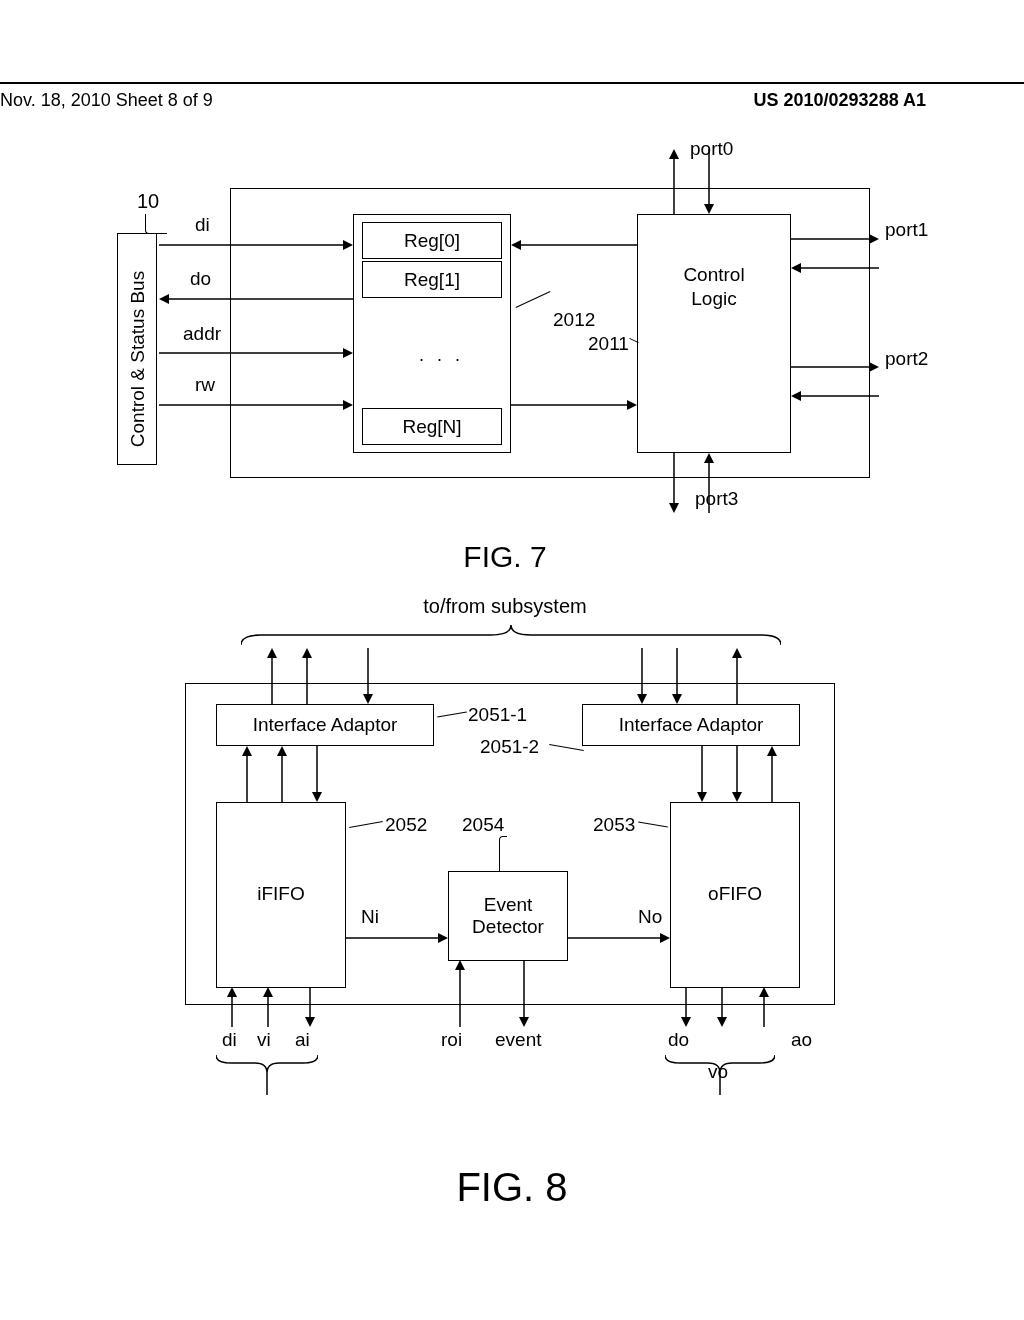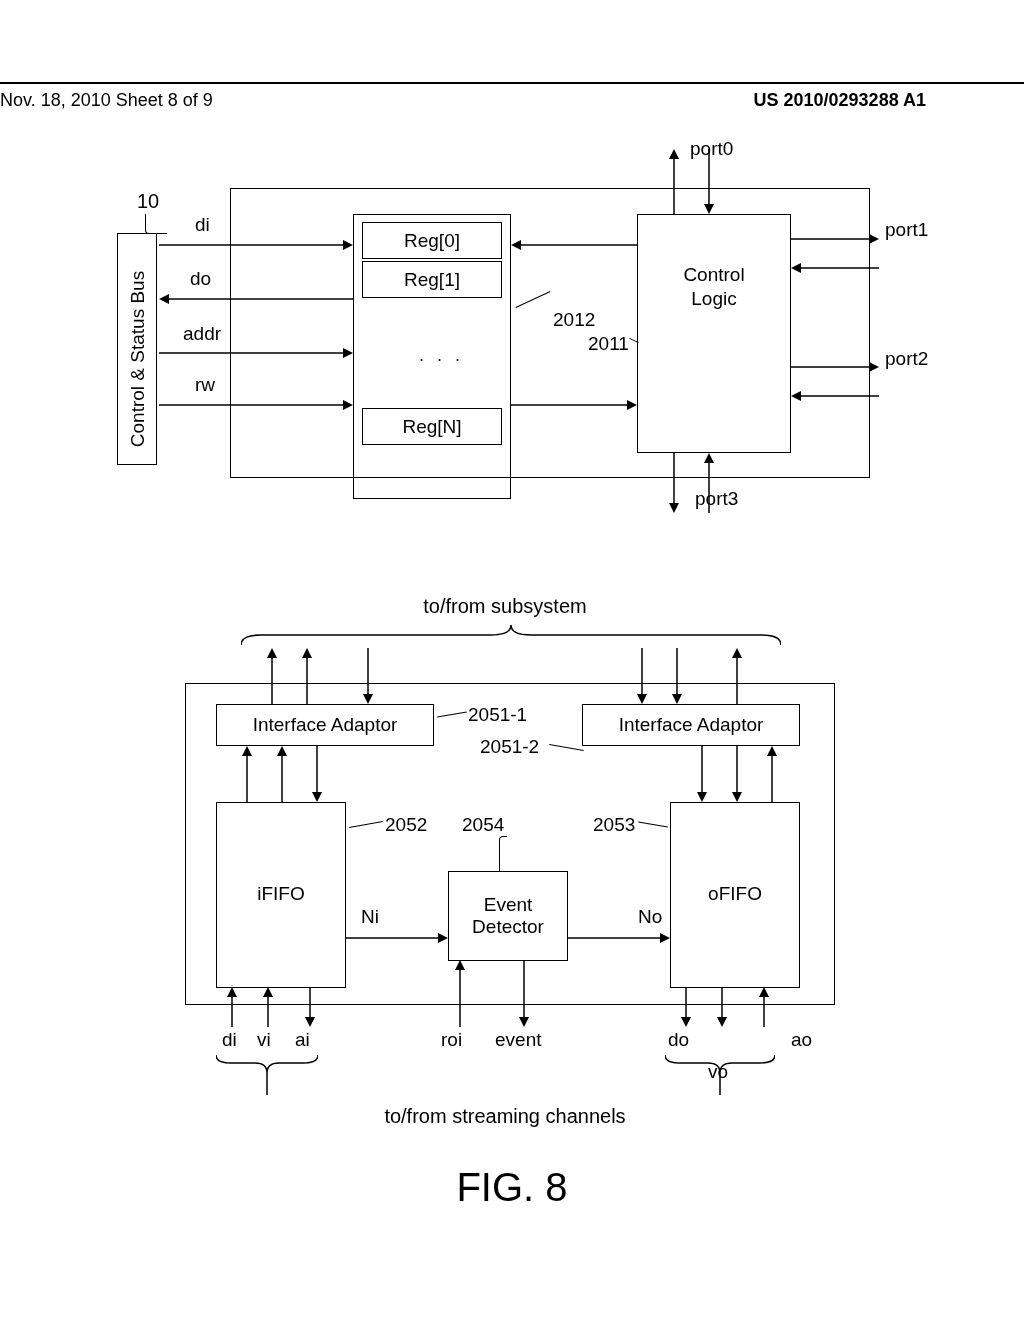--- a/index.html
+++ b/index.html
@@ -35,21 +35,21 @@
   .fig7 .bus span {
     display: inline-block; transform: rotate(-90deg);
     position: relative; top: 114px; left: -70px; width: 180px;
     font-size: 19px; white-space: nowrap;
   }
   .fig7 .main {
     position: absolute; left: 135px; top: 48px; width: 640px; height: 290px;
     border: 1.5px solid #000;
   }
   .fig7 .regs {
-    position: absolute; left: 122px; top: 25px; width: 158px; height: 285px;
+    position: absolute; left: 122px; top: 25px; width: 158px; height: 239px;
     border: 1.5px solid #000;
   }
   .fig7 .reg0, .fig7 .reg1, .fig7 .regN {
     position: absolute; left: 8px; width: 140px; height: 37px;
     border: 1.5px solid #000; text-align: center; line-height: 35px;
     font-size: 19px;
   }
   .fig7 .reg0 { top: 7px; }
   .fig7 .reg1 { top: 46px; }
   .fig7 .dots { position: absolute; left: 65px; top: 130px; font-size: 18px; letter-spacing: 4px; }
@@ -236,20 +236,21 @@
       <line x1="6" y1="60" x2="6" y2="8" stroke="#000" stroke-width="1.5"></line>
       <polygon class="ah" points="6,0 1,10 11,10"></polygon>
     </svg>
   </div>
 
   <div class="port-label port0-l">port0</div>
   <div class="port-label port1-l">port1</div>
   <div class="port-label port2-l">port2</div>
   <div class="port-label port3-l">port3</div>
 
+  <div class="fig7-caption">FIG. 7</div>
 </div>
 
 <div class="fig8">
   <div class="top-label">to/from subsystem</div>
   <svg class="brace-top" viewBox="0 0 540 24" preserveAspectRatio="none">
     <path d="M 0 22 Q 0 12 20 12 L 250 12 Q 270 12 270 2 Q 270 12 290 12 L 520 12 Q 540 12 540 22" fill="none" stroke="#000" stroke-width="1.5"></path>
   </svg>
 
   <div class="main">
     <div class="ia1">Interface Adaptor</div>
@@ -381,16 +382,15 @@
 
   <svg class="brace-b1" viewBox="0 0 102 42" preserveAspectRatio="none">
     <path d="M 0 2 Q 0 10 15 10 L 39 10 Q 51 10 51 20 Q 51 10 63 10 L 87 10 Q 102 10 102 2" fill="none" stroke="#000" stroke-width="1.5"></path>
     <line x1="51" y1="20" x2="51" y2="42" stroke="#000" stroke-width="1.5"></line>
   </svg>
   <svg class="brace-b2" viewBox="0 0 110 42" preserveAspectRatio="none">
     <path d="M 0 2 Q 0 10 15 10 L 43 10 Q 55 10 55 20 Q 55 10 67 10 L 95 10 Q 110 10 110 2" fill="none" stroke="#000" stroke-width="1.5"></path>
     <line x1="55" y1="20" x2="55" y2="42" stroke="#000" stroke-width="1.5"></line>
   </svg>
 
-  <div class="bottom-label">to/from streaming channels</div>
 </div>
 
 <div class="fig8-caption">FIG. 8</div>
 
 </body></html>

